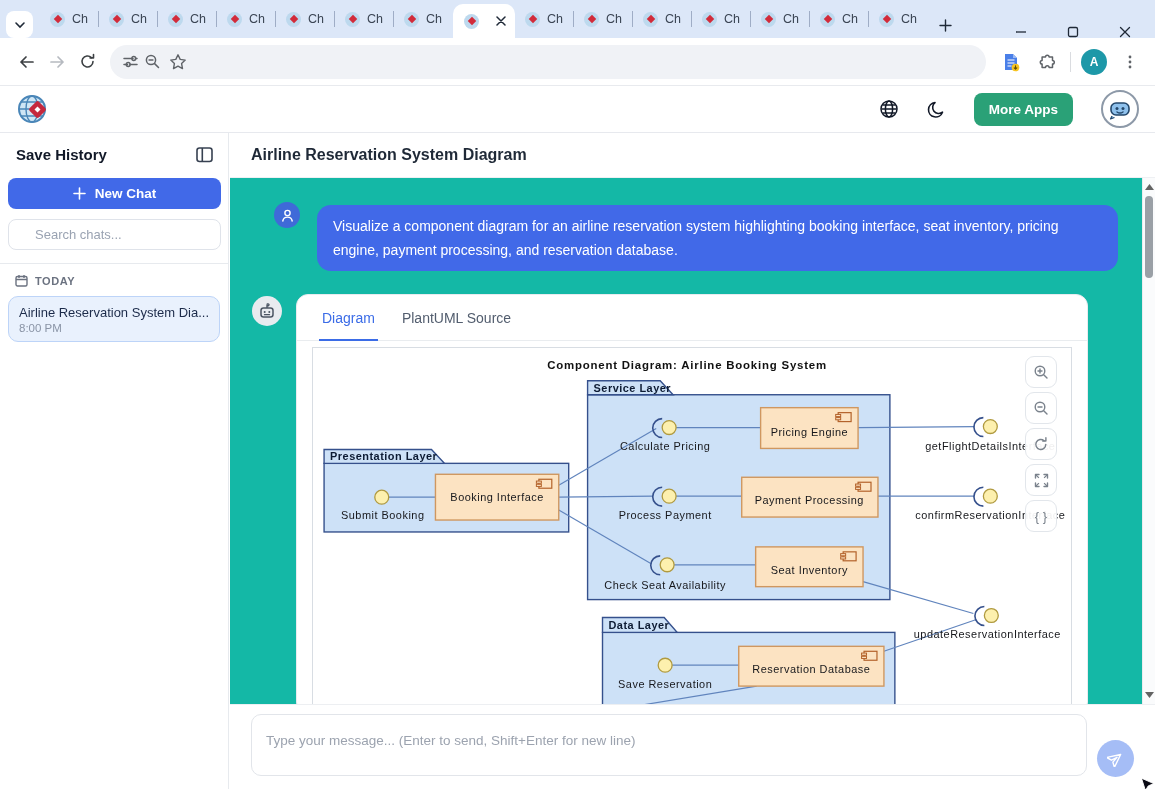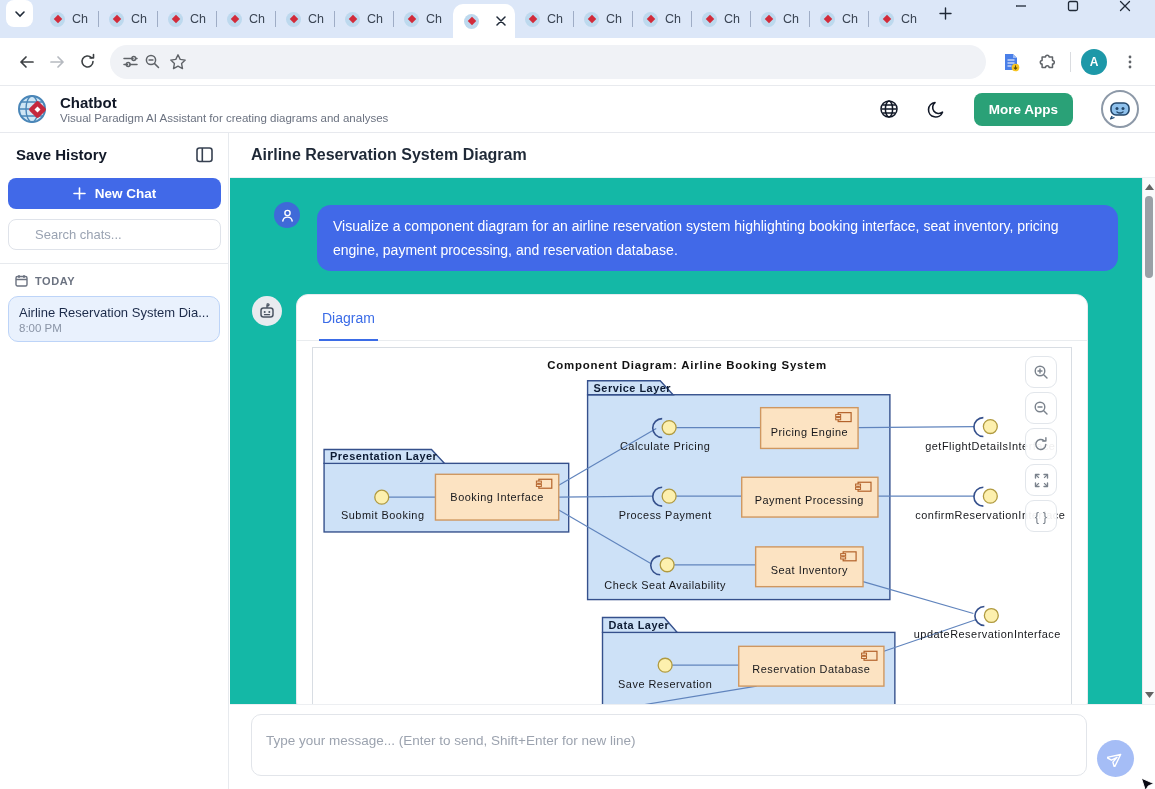--- a/index.html
+++ b/index.html
@@ -1,20 +1,20 @@
 <!DOCTYPE html>
 <html><head>
 <meta charset="utf-8">
 <style>
   * { margin:0; padding:0; box-sizing:border-box; }
   body { font-family:"Liberation Sans", sans-serif; background:#fff; }
   .screen { position:relative; width:1155px; height:789px; overflow:hidden; background:#fff; }
 
   
-  .tabstrip { position:absolute; top:0; left:0; right:0; height:38px; background:#dce7f8; display:flex; align-items:flex-start; padding-left:6px; }
+  .tabstrip { position:absolute; top:0; left:0; right:0; height:38px; background:#dce7f8; display:flex; align-items:flex-end; padding-left:6px; }
   .chevron-btn { width:27px; height:27px; background:#fff; border-radius:8px; display:flex; align-items:center; justify-content:center; margin-right:7px; flex:none; cursor:pointer; }
   .tab { width:59px; height:38px; display:flex; align-items:center; gap:7px; padding-left:10px; position:relative; flex:none; cursor:pointer; }
   .tab:not(.active)::after { content:""; position:absolute; right:0; top:11px; height:16px; width:1px; background:#9fadc6; }
   .tab.noDiv::after { display:none; }
   .favicon { width:15px; height:15px; border-radius:50%; background:#bdd9ee; position:relative; flex:none; }
   .favicon::before { content:""; position:absolute; left:4.5px; top:4.5px; width:6px; height:6px; background:#d22b3a; transform:rotate(45deg); }
   .tab-label { font-size:12.5px; color:#3b4554; }
   .tab.active { width:62px; background:#fff; height:34px; align-self:flex-end; border-radius:10px 10px 0 0; justify-content:space-between; padding:0 9px 0 11px; }
   .newtab-btn { width:26px; height:26px; margin-left:4px; display:flex; align-items:center; justify-content:center; border-radius:50%; cursor:pointer; flex:none; }
   .win-controls { margin-left:auto; display:flex; align-items:center; gap:40px; padding-right:24px; }
@@ -266,24 +266,20 @@
   <div class="appheader">
     <div class="logo">
       <svg width="34" height="34" viewBox="0 0 34 34">
         <circle cx="16" cy="17" r="13" fill="#cfe6f5" stroke="#4a86b8" stroke-width="2"></circle>
         <ellipse cx="16" cy="17" rx="6" ry="13" fill="none" stroke="#4a86b8" stroke-width="1.4"></ellipse>
         <path d="M3 17h26M5 10h22M5 24h22" stroke="#4a86b8" stroke-width="1.4" fill="none"></path>
         <rect x="15" y="11" width="13" height="13" rx="2" transform="rotate(45 21.5 17.5)" fill="#c5283d"></rect>
         <path d="M18.5 17.5l3-3 3 3-3 3z" fill="#fff"></path>
       </svg>
     </div>
-    <div class="app-titles">
-      <div class="app-title">Chatbot</div>
-      <div class="app-sub">Visual Paradigm AI Assistant for creating diagrams and analyses</div>
-    </div>
     <div class="hdr-right">
       <div class="hdr-ic">
         <svg width="20" height="20" viewBox="0 0 20 20">
             <circle cx="10" cy="10" r="8" stroke="#111827" stroke-width="1.5" fill="none"></circle>
             <ellipse cx="10" cy="10" rx="3.6" ry="8" stroke="#111827" stroke-width="1.5" fill="none"></ellipse>
             <path d="M2.5 10h15M3.5 6h13M3.5 14h13" stroke="#111827" stroke-width="1.5"></path>
           </svg>
       </div>
       <div class="hdr-ic">
         <svg width="19" height="19" viewBox="0 0 19 19">
@@ -358,20 +354,21 @@
               <path d="M9 3.5V6M9 2.8a1 1 0 1 1 0 .1" stroke="#4b5563" stroke-width="1.4" fill="none"></path>
               <circle cx="6.7" cy="10" r="1" fill="#4b5563"></circle>
               <circle cx="11.3" cy="10" r="1" fill="#4b5563"></circle>
               <path d="M6.5 12.7h5" stroke="#4b5563" stroke-width="1.3" stroke-linecap="round"></path>
             </svg>
         </div>
 
         <div class="card">
           <div class="card-tabs">
             <div class="ctab active">Diagram</div>
+            <div class="ctab inactive">PlantUML Source</div>
           </div>
 
           <div class="viewport">
             <svg class="dg-svg" width="760" height="356" viewBox="0 0 762 358">
 
               <text class="dg-title" x="375" y="21" text-anchor="middle">Component Diagram: Airline Booking System</text>
 
               <g>
                 <rect x="275" y="47" width="304" height="206" fill="#cde1f7" stroke="#35508c" stroke-width="1.4"></rect>
                 <path d="M275 33 L348 33 L361 47 L275 47 Z" fill="#cde1f7" stroke="#35508c" stroke-width="1.4"></path>

